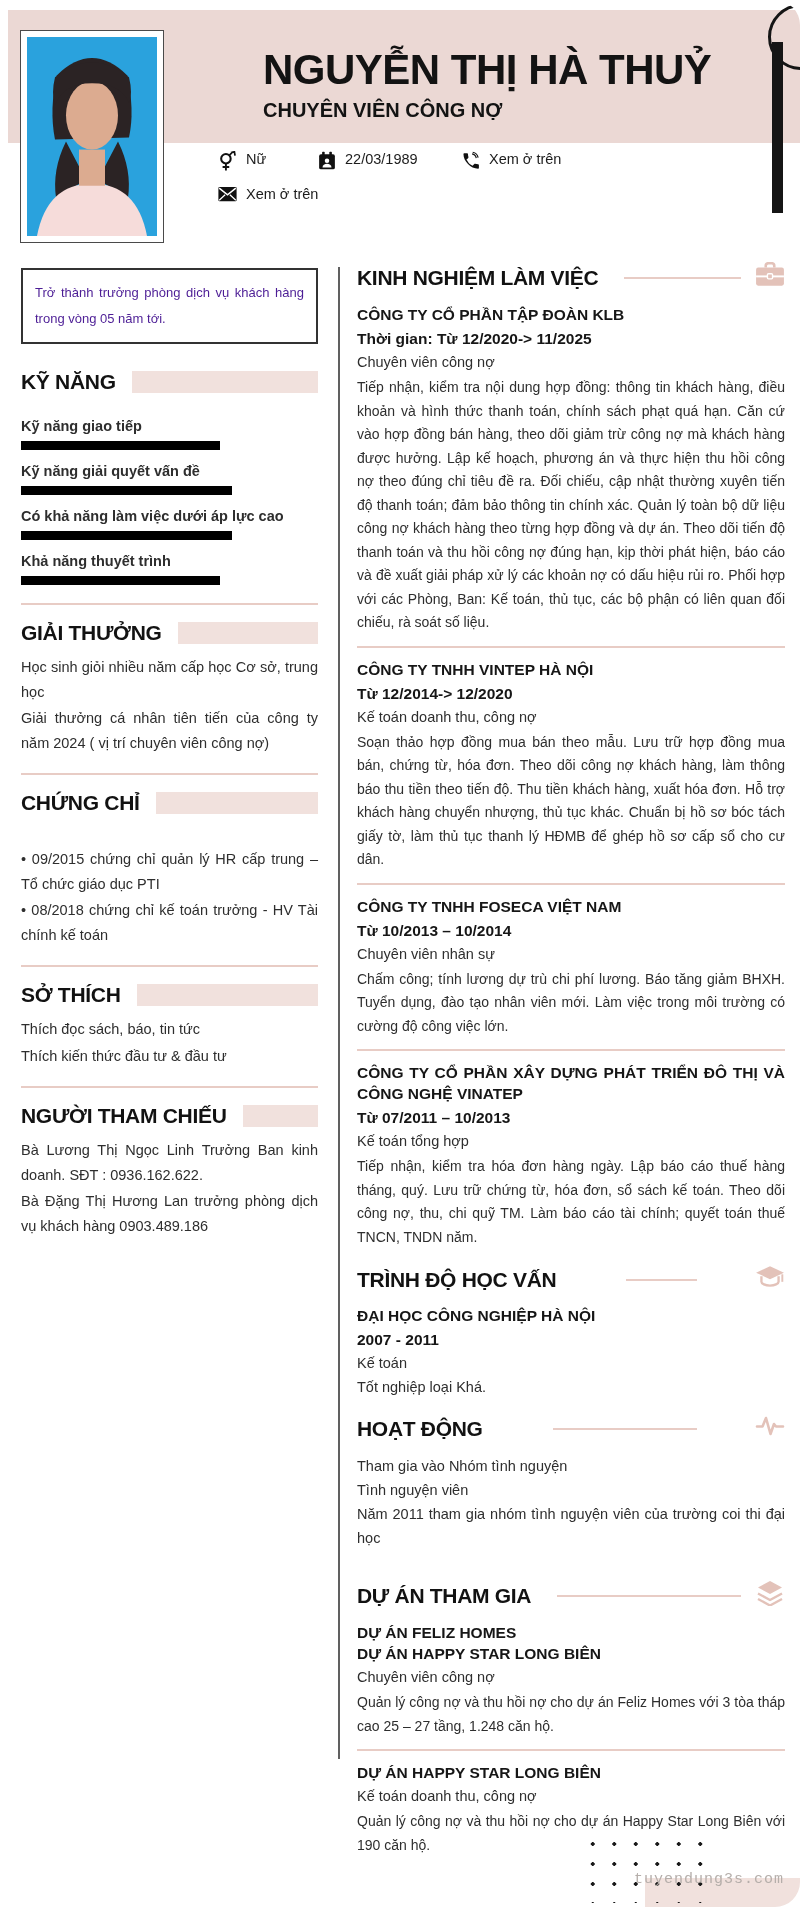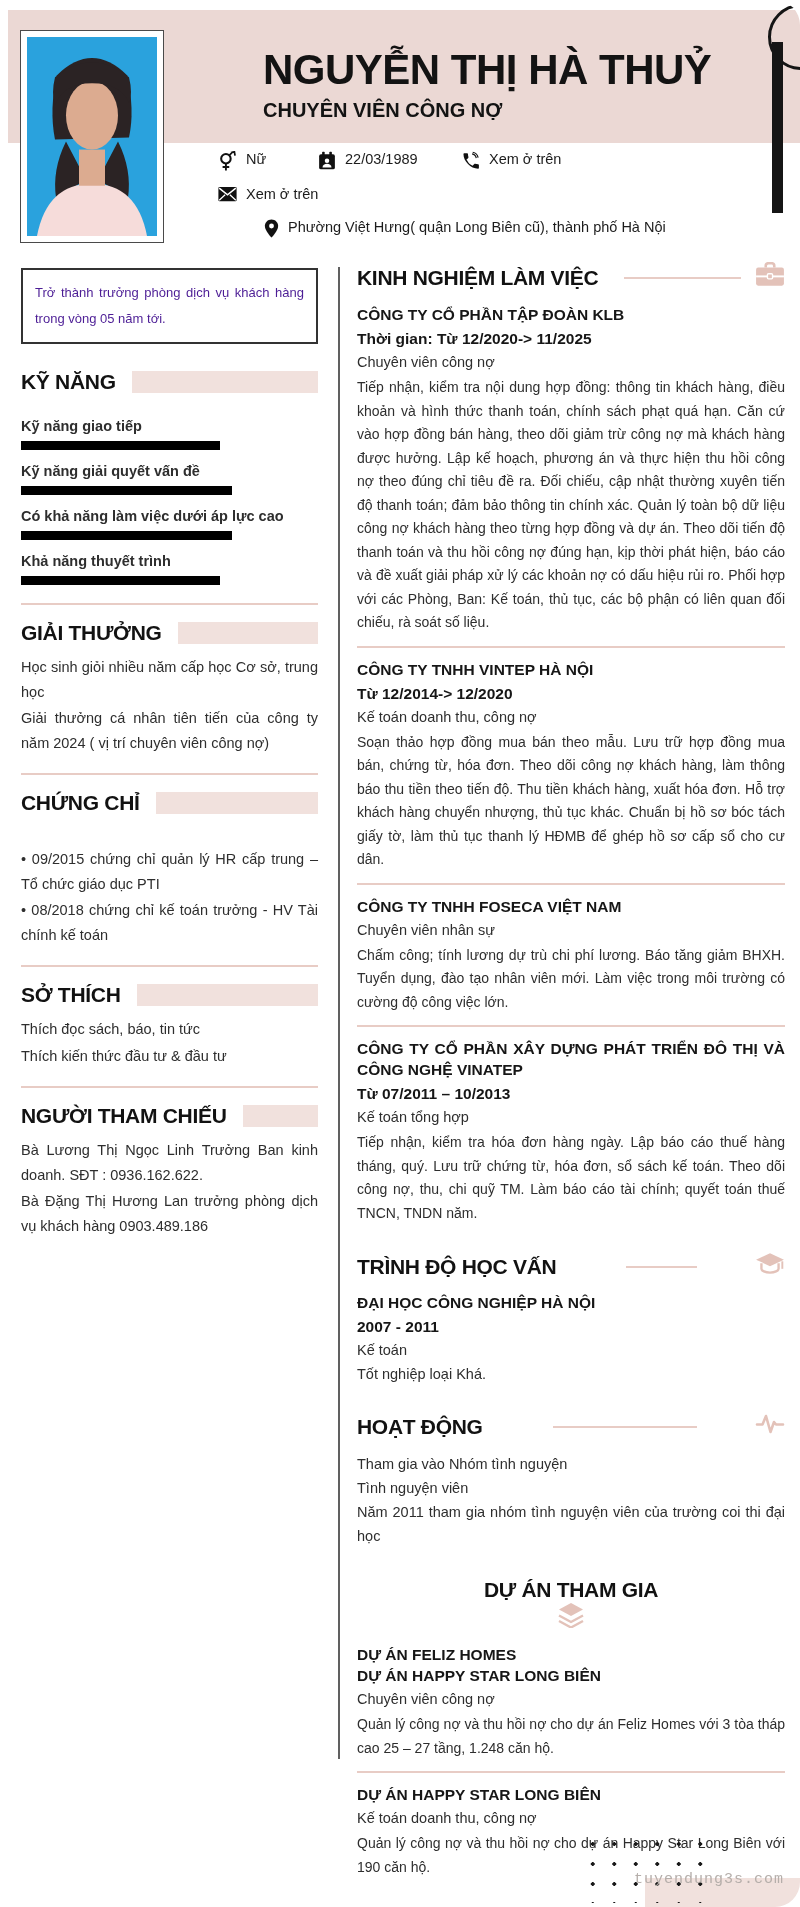--- a/index.html
+++ b/index.html
@@ -46,22 +46,22 @@
   
   .rhead{display:flex;align-items:center;font-size:21px;font-weight:bold;color:#121212;letter-spacing:-.3px;}
   .rhead .line{flex:1;height:2px;background:var(--line_pink);margin:0 14px 0 26px;}
   .rhead .ric{flex:none;color:var(--icon_pink);}
   .entry{margin-top:11px;}
   .c-name{font-size:15.5px;font-weight:bold;line-height:21px;color:#161616;text-align:justify;}
   .c-time{font-size:15.5px;font-weight:bold;line-height:21px;color:#161616;margin-top:3px;}
   .c-role{font-size:14.5px;line-height:21px;color:#2e2e2e;margin-top:3px;}
   .c-desc{font-size:14px;line-height:23.5px;color:#2e2e2e;margin-top:3px;text-align:justify;}
   .rdivider{height:2px;background:var(--line_pink);margin:11px 0 0;}
-  .sec-gap{margin-top:27px;gap:44px;}
-  .sec-gap-lg{margin-top:30px;flex-direction:column;}
+  .sec-gap{margin-top:16px;gap:44px;}
+  .sec-gap-lg{margin-top:30px;}
   .plain-line{font-size:14.5px;line-height:24px;color:#2e2e2e;}
 
   
   .wm-box{left:645px;top:1878px;width:155px;height:29px;background:var(--bar_pink);}
   .dots{left:580px;top:1831px;width:126px;height:72px;
         background-image:radial-gradient(circle,#1a1a1a 1.7px,rgba(0,0,0,0) 2.1px);
         background-size:21.5px 20px;background-position:2px 3px;}
   .wm-text{left:634px;top:1871px;font-family:"Liberation Mono","DejaVu Sans Mono",monospace;
            font-size:15px;letter-spacing:1px;color:#b5aeaa;white-space:nowrap;}
 </style>
@@ -119,27 +119,20 @@
 
   <div class="ct" style="left:218px;top:186px;">
     <svg width="19" height="16" viewBox="0 0 24 20">
       <rect x="0.5" y="1" width="23" height="18" rx="1.5" fill="#111"></rect>
       <path d="M1.5 2.5 L12 11 L22.5 2.5" stroke="#fff" stroke-width="2" fill="none"></path>
       <path d="M1.5 18 l7.5 -7 M22.5 18 l-7.5 -7" stroke="#fff" stroke-width="1.6" fill="none"></path>
     </svg>
     <span>Xem ở trên</span>
   </div>
 
-  <div class="ct" style="left:264px;top:219px;">
-    <svg width="15" height="19" viewBox="0 0 18 24">
-      <path d="M9 0.5C4.3 0.5 0.6 4.2 0.6 8.9 0.6 15 9 23.5 9 23.5s8.4-8.5 8.4-14.6C17.4 4.2 13.7 0.5 9 0.5z" fill="#111"></path>
-      <circle cx="9" cy="8.8" r="3.1" fill="#fff"></circle>
-    </svg>
-    <span>Phường Việt Hưng( quận Long Biên cũ), thành phố Hà Nội</span>
-  </div>
 
   <div class="abs vdiv"></div>
 
   <div class="abs leftcol">
 
     <div class="objective">Trở thành trưởng phòng dịch vụ khách hàng trong vòng 05 năm tới.</div>
 
     <div class="lhead">
       <span>KỸ NĂNG</span>
       <span class="bar"></span>
@@ -243,20 +236,21 @@
     <div class="entry">
       <div class="c-name">CÔNG TY TNHH VINTEP HÀ NỘI</div>
       <div class="c-time">Từ 12/2014-&gt; 12/2020</div>
       <div class="c-role">Kế toán doanh thu, công nợ</div>
       <div class="c-desc">Soạn thảo hợp đồng mua bán theo mẫu. Lưu trữ hợp đồng mua bán, chứng từ, hóa đơn. Theo dõi công nợ khách hàng, làm thông báo thu tiền theo tiến độ. Thu tiền khách hàng, xuất hóa đơn. Hỗ trợ khách hàng chuyển nhượng, thủ tục khác. Chuẩn bị hồ sơ bóc tách giấy tờ, làm thủ tục thanh lý HĐMB để ghép hồ sơ cấp sổ cho cư dân.</div>
       <div class="rdivider"></div>
     </div>
 
     <div class="entry">
       <div class="c-name">CÔNG TY TNHH FOSECA VIỆT NAM</div>
+      <div class="c-time">Từ 10/2013 – 10/2014</div>
       <div class="c-role">Chuyên viên nhân sự</div>
       <div class="c-desc">Chấm công; tính lương dự trù chi phí lương. Báo tăng giảm BHXH. Tuyển dụng, đào tạo nhân viên mới. Làm việc trong môi trường có cường độ công việc lớn.</div>
       <div class="rdivider"></div>
     </div>
 
     <div class="entry">
       <div class="c-name">CÔNG TY CỔ PHẦN XÂY DỰNG PHÁT TRIỂN ĐÔ THỊ VÀ CÔNG NGHỆ VINATEP</div>
       <div class="c-time">Từ 07/2011 – 10/2013</div>
       <div class="c-role">Kế toán tổng hợp</div>
       <div class="c-desc">Tiếp nhận, kiểm tra hóa đơn hàng ngày. Lập báo cáo thuế hàng tháng, quý. Lưu trữ chứng từ, hóa đơn, sổ sách kế toán. Theo dõi công nợ, thu, chi quỹ TM. Làm báo cáo tài chính; quyết toán thuế TNCN, TNDN năm.</div>

